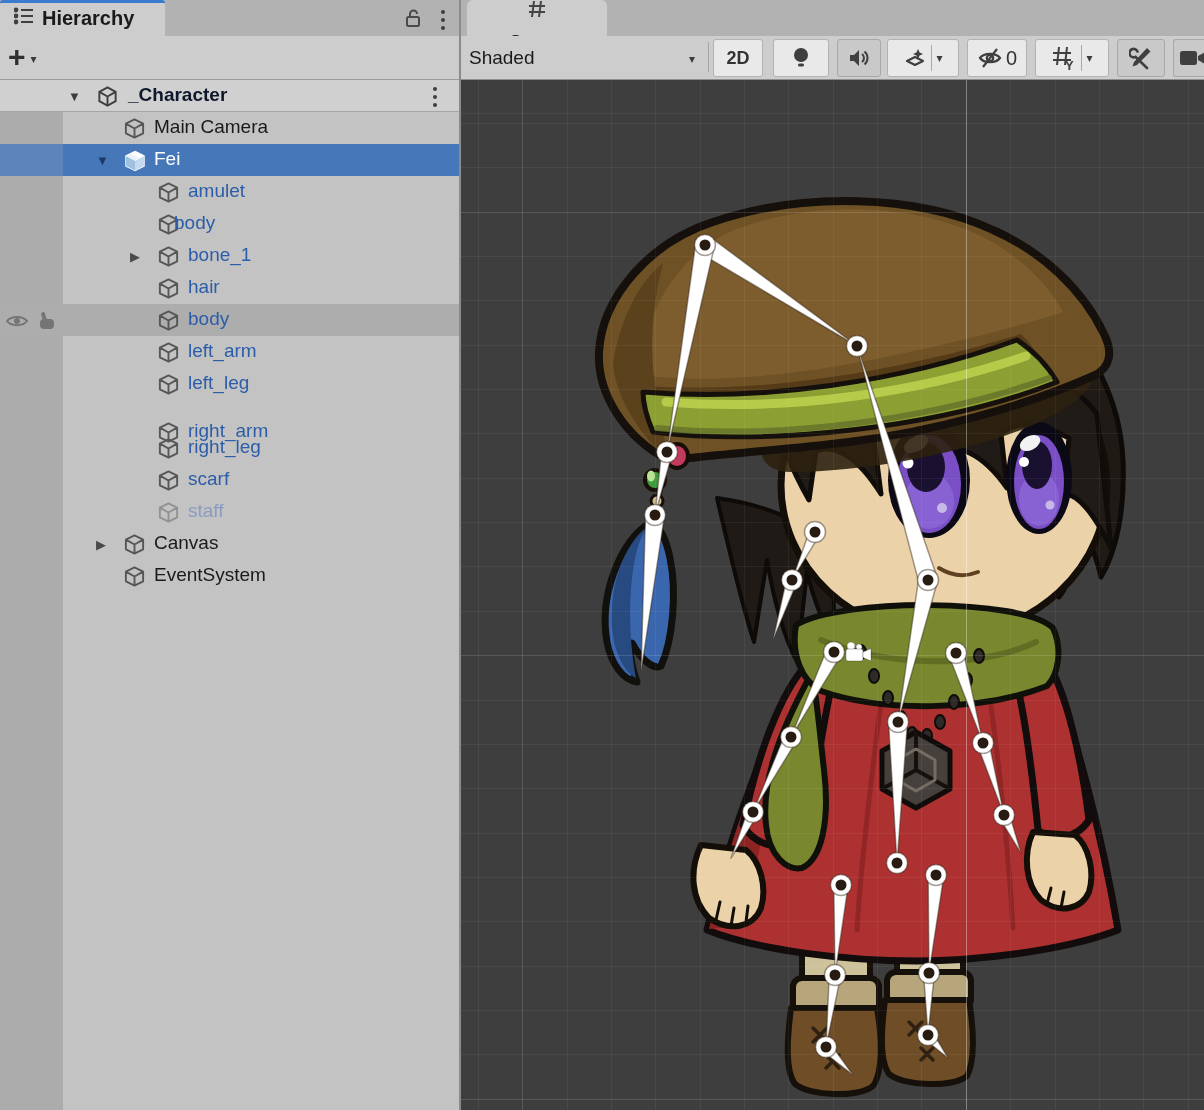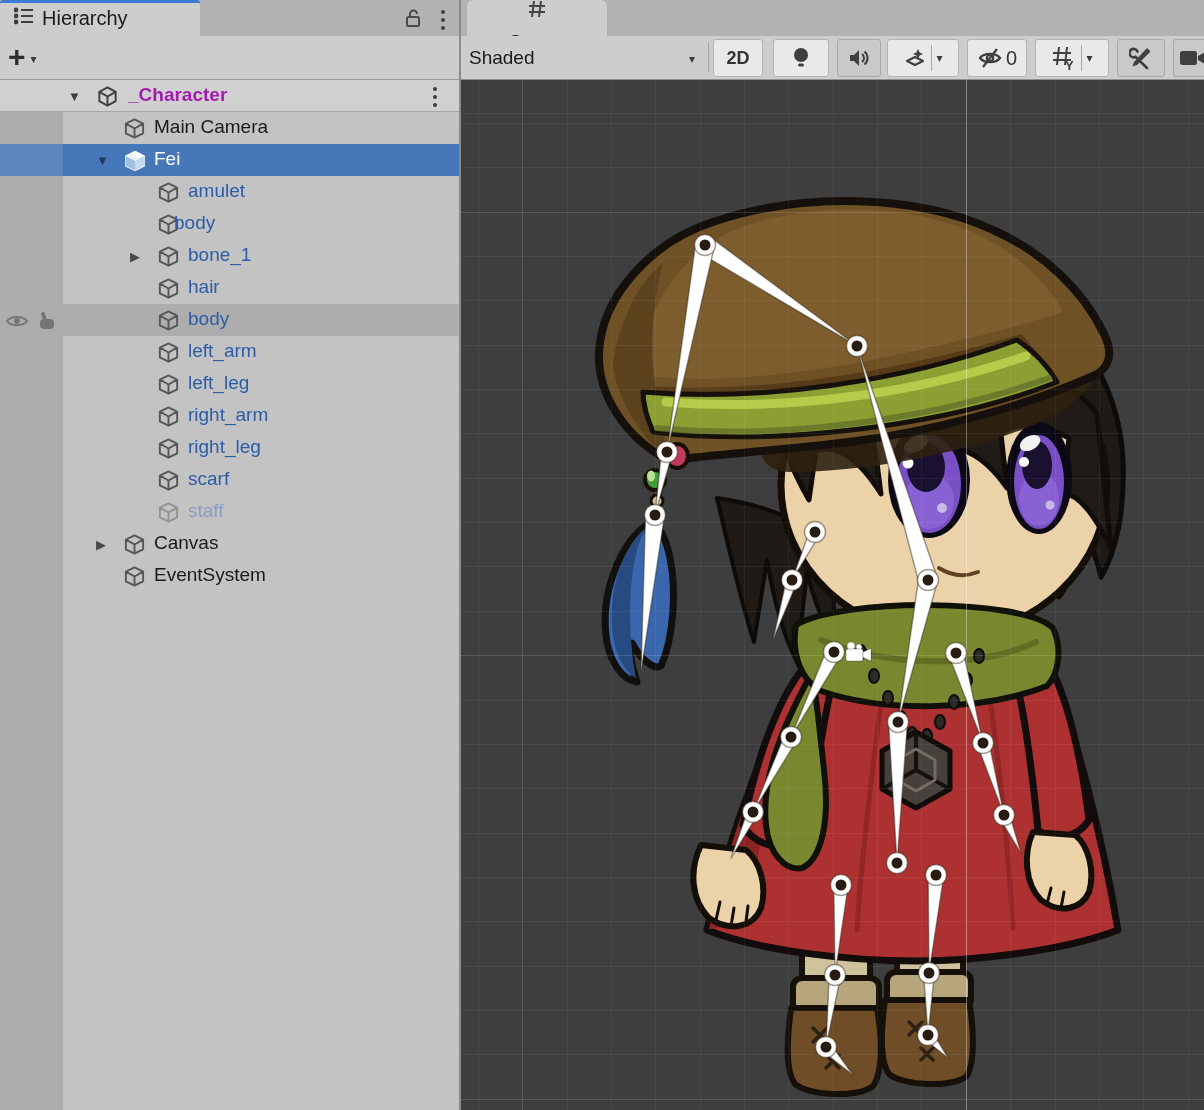--- a/index.html
+++ b/index.html
@@ -8,40 +8,40 @@
   
   .tabbar{position:absolute;left:0;top:0;right:0;height:36px;background:#b2b2b2;}
   .tab{position:absolute;top:0;height:36px;background:#cdcdcd;border-radius:6px 6px 0 0;
        display:flex;align-items:center;gap:8px;padding:0 14px;box-sizing:border-box;
        font-size:20px;color:#1a1a1a;}
   .tab .accent{position:absolute;left:0;top:0;right:0;height:3px;border-radius:6px 6px 0 0;background:#3d7ad1;}
   .caret{font-size:12px;color:#3c3c3c;line-height:1;}
   
   #hierarchy{position:absolute;left:0;top:0;width:459px;height:1110px;background:#c3c3c3;
              border-right:2px solid #8b8b8b;box-sizing:content-box;}
-  #hierarchy .tab{left:0;width:200px;}
+  #hierarchy .tab{left:0;width:165px;font-weight:bold;}
   .panel-icons{position:absolute;top:7px;display:flex;gap:18px;align-items:center;}
   #hierarchy .panel-icons{right:14px;}
   .htoolbar{position:absolute;left:0;top:36px;width:100%;height:44px;background:#cdcdcd;
             border-bottom:1px solid #9b9b9b;box-sizing:border-box;}
   .plusbtn{position:absolute;left:8px;top:5px;width:52px;height:32px;color:#2e2e2e;
            display:flex;align-items:center;cursor:default;}
   .plusbtn .plus{font-size:30px;font-weight:bold;line-height:26px;}
   .plusbtn .caret{margin-left:5px;margin-top:4px;}
   .search{position:absolute;left:88px;top:7px;width:364px;height:29px;background:#dadada;
           border:1px solid #9e9e9e;border-radius:9px;box-sizing:border-box;}
   .search svg{position:absolute;left:9px;top:6px;}
   .search input{position:absolute;left:0;top:0;width:100%;height:100%;border:none;background:transparent;
           outline:none;font-size:19px;color:#333;padding-left:40px;box-sizing:border-box;font-family:"Liberation Sans",sans-serif;}
   .search input::placeholder{color:#8f8f8f;opacity:1;}
   .tree{position:absolute;left:0;top:80px;width:100%;bottom:0;background:#c3c3c3;overflow:hidden;}
   .gutter{position:absolute;left:0;top:32px;bottom:0;width:63px;background:#acacac;}
   .scene-header{position:absolute;left:0;top:0;width:100%;height:32px;background:#d0d0d0;
                 border-bottom:1px solid #a5a5a5;box-sizing:border-box;}
-  .scene-header .label{position:absolute;left:128px;top:4px;font-size:19px;font-weight:bold;color:#a21caf;}
+  .scene-header .label{position:absolute;left:128px;top:4px;font-size:19px;font-weight:bold;color:#0f172a;}
   .row{position:absolute;left:0;width:100%;height:32px;font-size:19px;}
   .row .expander{position:absolute;top:9px;font-size:13px;color:#4a4a4a;}
   .row .obj-icon{position:absolute;top:5px;}
   .row .label{position:absolute;top:4px;white-space:nowrap;}
   .row.normal .label{color:#1a1a1a;}
   .row.prefab .label{color:#2b5da8;}
   .row.prefab-disabled .label{color:#8a9cc2;}
   .row.selected{background:#4577b9;}
   .row.selected::before{content:"";position:absolute;left:0;top:0;width:63px;height:100%;background:#5d84bb;}
   .row.selected .label{color:#ffffff;}
@@ -200,21 +200,21 @@
                 <path d="M12,2.5 L21,7 V17 L12,21.5 L3,17 V7 Z M12,21.5 V12 M12,12 L3,7 M12,12 L21,7" fill="none" stroke="#575757" stroke-width="2" stroke-linejoin="round"></path>
               </svg></span>
             <span class="label" style="left:188px">left_arm</span>
           </div>
           <div class="row prefab" style="top: 288px;">
             <span class="obj-icon" style="left:157px"><svg width="23" height="23" viewBox="0 0 24 24" style="opacity:1">
                 <path d="M12,2.5 L21,7 V17 L12,21.5 L3,17 V7 Z M12,21.5 V12 M12,12 L3,7 M12,12 L21,7" fill="none" stroke="#575757" stroke-width="2" stroke-linejoin="round"></path>
               </svg></span>
             <span class="label" style="left:188px">left_leg</span>
           </div>
-          <div class="row prefab" style="top: 320px; padding-left: 18px;">
+          <div class="row prefab" style="top: 336px; padding-left: 18px;">
             <span class="obj-icon" style="left:157px"><svg width="23" height="23" viewBox="0 0 24 24" style="opacity:1">
                 <path d="M12,2.5 L21,7 V17 L12,21.5 L3,17 V7 Z M12,21.5 V12 M12,12 L3,7 M12,12 L21,7" fill="none" stroke="#575757" stroke-width="2" stroke-linejoin="round"></path>
               </svg></span>
             <span class="label" style="left:188px">right_arm</span>
           </div>
           <div class="row prefab" style="top: 352px;">
             <span class="obj-icon" style="left:157px"><svg width="23" height="23" viewBox="0 0 24 24" style="opacity:1">
                 <path d="M12,2.5 L21,7 V17 L12,21.5 L3,17 V7 Z M12,21.5 V12 M12,12 L3,7 M12,12 L21,7" fill="none" stroke="#575757" stroke-width="2" stroke-linejoin="round"></path>
               </svg></span>
             <span class="label" style="left:188px">right_leg</span>

